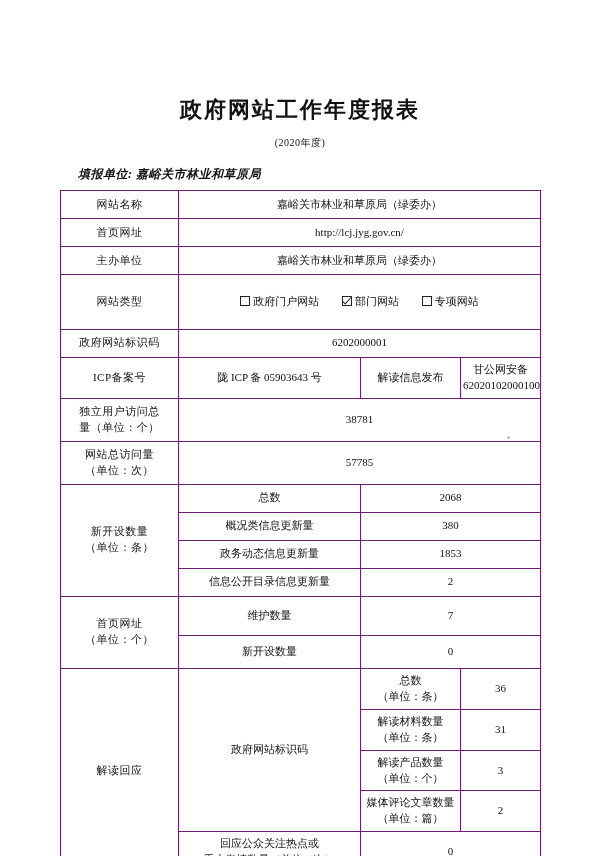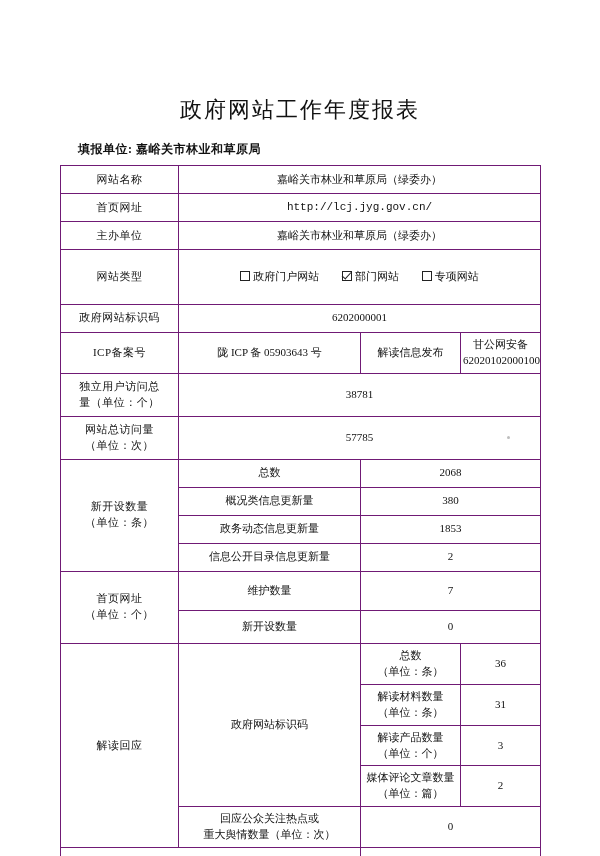--- a/index.html
+++ b/index.html
@@ -19,58 +19,59 @@
     position: absolute;
     left: 0; top: 0;
     width: 600px;
     height: 856px;
     box-sizing: border-box;
     padding: 0 60px;
   }
   .doc-title {
     text-align: center;
     font-size: 22px;
-    font-weight: normal;
+    font-weight: bold;
     letter-spacing: 2px;
     margin-top: 95px;
     font-family: "Liberation Serif", "DejaVu Serif", serif;
   }
   .doc-subtitle {
     text-align: center;
     font-size: 10px;
     margin-top: 11px;
     letter-spacing: 0.5px;
   }
   .filler-line {
     margin-top: 16px;
     font-size: 12px;
     font-weight: bold;
     letter-spacing: 0.5px;
     padding-left: 18px;
+    font-style: italic;
   }
   table.report {
     border-collapse: collapse;
     width: 100%;
     margin-top: 7px;
     table-layout: fixed;
   }
   table.report td {
     border: 1px solid #701a75;
     font-size: 11px;
     text-align: center;
     vertical-align: middle;
     padding: 4px 2px;
     line-height: 1.45;
     height: 19px;
   }
   td.label {
     letter-spacing: 0.5px;
   }
   td.mono {
-    font-family: Liberation Mono, monospace;
+    font-family: Liberation Serif, serif;
     font-size: 10.5px;
   }
   .two-line {
     display: block;
   }
   .chk {
     display: inline-block;
     margin: 15px 10px;
     white-space: nowrap;
     font-size: 11px;
@@ -100,20 +101,21 @@
     background: #bdbdbd;
     border-radius: 50%;
   }
 </style>
 </head>
 <body>
 
 <div class="page">
 
   <div class="doc-title">政府网站工作年度报表</div>
+  <div class="doc-subtitle">(2020年度)</div>
   <div class="filler-line">填报单位: 嘉峪关市林业和草原局</div>
 
   <table class="report">
     <colgroup>
       <col style="width:118px">
       <col style="width:110px">
       <col style="width:72px">
       <col style="width:100px">
       <col style="width:80px">
     </colgroup>

